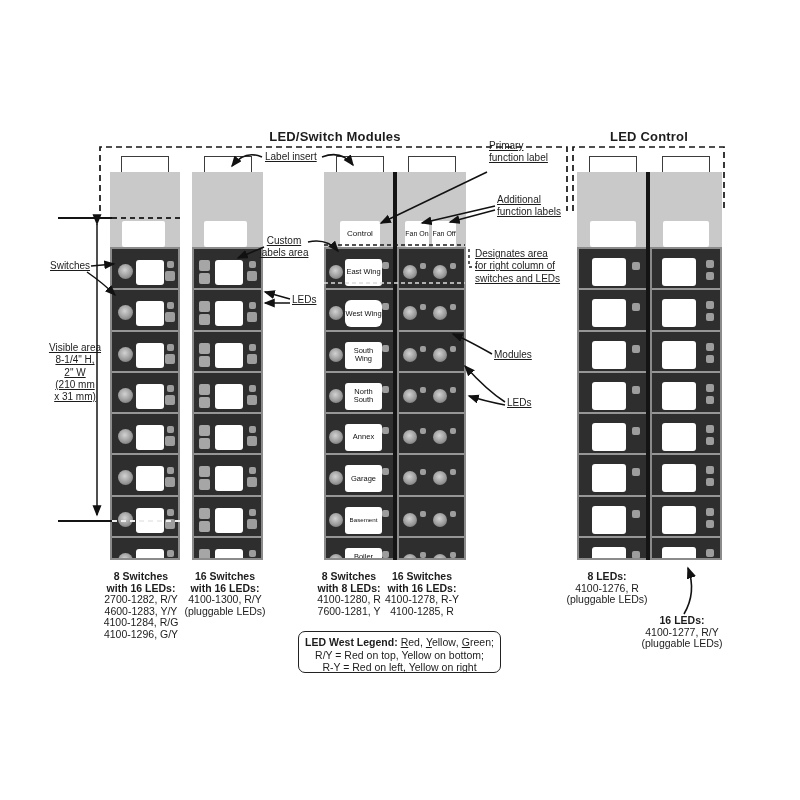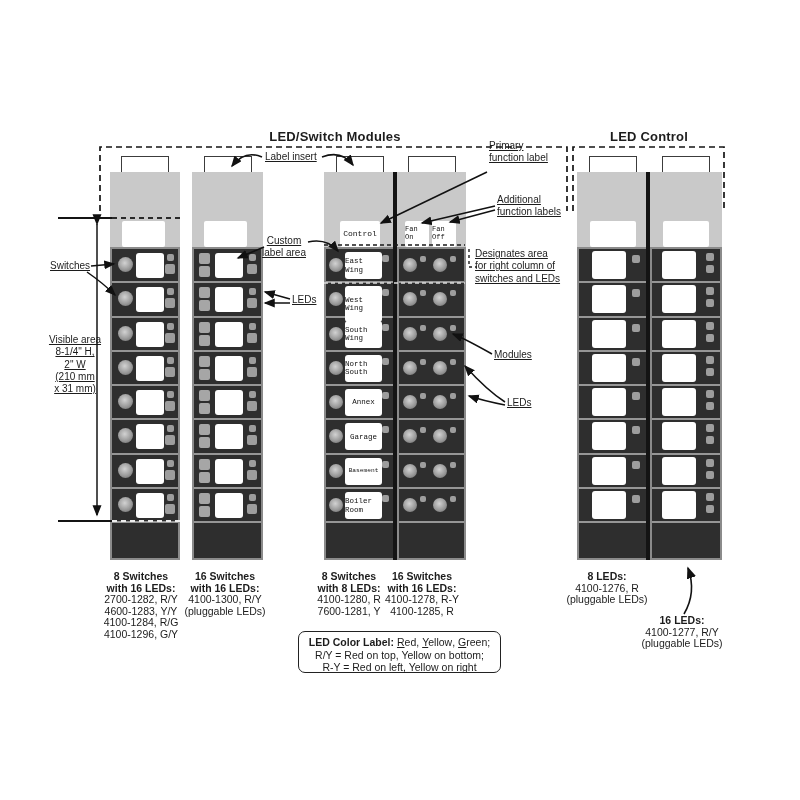--- a/index.html
+++ b/index.html
@@ -13,30 +13,30 @@
   .cap .b{font-weight:bold;}
 
   
   .strip{position:absolute;top:155px;height:405px;}
   .tab{position:absolute;top:1px;left:50%;transform:translateX(-50%);
        width:46px;height:15px;background:#fff;border:1.5px solid #3c3c3c;}
   .graybox{position:absolute;top:17px;left:0;right:0;height:75px;background:#c9c9c9;}
   .insert{position:absolute;top:49px;height:26px;background:#fff;border-radius:2px;}
   .blackbox{position:absolute;top:92px;left:0;right:0;bottom:0;background:#2e2e2e;
             border:2px solid #8b8b8b;box-sizing:border-box;overflow:hidden;}
-  .row{position:relative;height:32.3px;border-bottom:2px solid #969696;}
+  .row{position:relative;height:32.3px;border-bottom:2px solid #969696;margin-top:7px;}
   .sw{position:absolute;width:15px;height:15px;border-radius:50%;
       background:radial-gradient(circle at 45% 40%,#d2d2d2,#9a9a9a 55%,#6a6a6a 95%);
       filter:blur(.5px);}
   .sq{position:absolute;width:11px;height:11px;border-radius:2px;background:#a6a6a6;filter:blur(.6px);}
   .led{position:absolute;background:#9d9d9d;border-radius:2px;filter:blur(.5px);}
   .led-sm{width:7px;height:7px;} .led-md{width:8px;height:8px;} .led-lg{width:10px;height:10px;}
   .lbl{position:absolute;background:#fff;border-radius:3px;}
-  .txtlbl{display:flex;align-items:center;justify-content:center;text-align:left;
-          font-size:7.5px;line-height:1.12;color:#111;font-family:Liberation Mono, monospace;}
+  .txtlbl{display:flex;align-items:center;justify-content:center;text-align:center;
+          font-size:7.5px;line-height:1.12;color:#111;}
   .divider{position:absolute;top:172px;height:388px;width:4px;background:#141414;}
   .tiny{font-size:6.2px;}
   .ufl{display:inline-block;}
   .ufl::first-letter{text-decoration:underline;}
   .legendbox{position:absolute;left:298px;top:631px;width:201px;height:36px;
              border:1.5px solid #222;border-radius:7px;text-align:center;
              font-size:10.5px;line-height:12.6px;padding-top:4px;background:#fff;}
   .sep{margin-right:3px;}
   svg.overlay{position:absolute;left:0;top:0;pointer-events:none;z-index:6;}
 </style>
@@ -174,21 +174,21 @@
     <div class="insert txtlbl" style="left:16px;width:40px;font-size:8px;">Control</div>
   </div>
   <div class="blackbox">
     <div class="row">
         <span class="sw" style="left:3px;top:9px;width:14px;height:14px;"></span>
         <span class="lbl txtlbl" style="left:19px;top:3px;width:37px;height:27px;">East Wing</span>
         <span class="led led-sm" style="right:4px;top:6px;"></span>
       </div>
     <div class="row">
         <span class="sw" style="left:3px;top:9px;width:14px;height:14px;"></span>
-        <span class="lbl txtlbl" style="left:19px;top:3px;width:37px;height:36px;">West Wing</span>
+        <span class="lbl txtlbl" style="left:19px;top:3px;width:37px;height:27px;border-radius:6px;">West Wing</span>
         <span class="led led-sm" style="right:4px;top:6px;"></span>
       </div>
     <div class="row">
         <span class="sw" style="left:3px;top:9px;width:14px;height:14px;"></span>
         <span class="lbl txtlbl" style="left:19px;top:3px;width:37px;height:27px;">South Wing</span>
         <span class="led led-sm" style="right:4px;top:6px;"></span>
       </div>
     <div class="row">
         <span class="sw" style="left:3px;top:9px;width:14px;height:14px;"></span>
         <span class="lbl txtlbl" style="left:19px;top:3px;width:37px;height:27px;">North South</span>
@@ -380,28 +380,28 @@
 </div>
 
 <div class="abs ann" style="left:475px;top:248px;">
   <div>Designates area</div>
   <div>for right column of</div>
   <div>switches and LEDs</div>
 </div>
 
 <div class="abs ann ctr" style="left:258px;top:235px;width:52px;">
   <div>Custom</div>
-  <div>label area</div>
+  <div>labels area</div>
 </div>
 
 <div class="abs ann" style="left:50px;top:260px;">Switches</div>
 
 <div class="abs ann" style="left:292px;top:294px;">LEDs</div>
 
-<div class="abs ann ctr" style="left:29px;top:334px;width:92px;">
+<div class="abs ann ctr" style="left:29px;top:342px;width:92px;">
   <div>Visible area</div>
   <div>8-1/4" H,</div>
   <div>2" W</div>
   <div>(210 mm</div>
   <div>x 31 mm)</div>
 </div>
 
 <div class="abs ann" style="left:494px;top:349px;">Modules</div>
 
 <div class="abs ann" style="left:507px;top:397px;">LEDs</div>
@@ -442,21 +442,21 @@
   <div>(pluggable LEDs)</div>
 </div>
 
 <div class="abs cap" style="left:631px;top:615px;width:102px;">
   <div class="b">16 LEDs:</div>
   <div>4100-1277, R/Y</div>
   <div>(pluggable LEDs)</div>
 </div>
 
 <div class="legendbox">
-  <div><b class="sep">LED Color Label:</b><span class="ufl">Red</span><span class="sep">,</span><span class="ufl">Yellow</span><span class="sep">,</span><span class="ufl">Green</span><span>;</span></div>
+  <div><b class="sep">LED West Legend:</b><span class="ufl">Red</span><span class="sep">,</span><span class="ufl">Yellow</span><span class="sep">,</span><span class="ufl">Green</span><span>;</span></div>
   <div>R/Y = Red on top, Yellow on bottom;</div>
   <div>R-Y = Red on left, Yellow on right</div>
 </div>
 
 <svg class="overlay" width="800" height="800" viewBox="0 0 800 800">
   <defs>
     <marker id="ah" markerWidth="9" markerHeight="8" refX="6.5" refY="3" orient="auto">
       <path d="M0,0 L7.5,3 L0,6 Z" fill="#111"></path>
     </marker>
   </defs>

